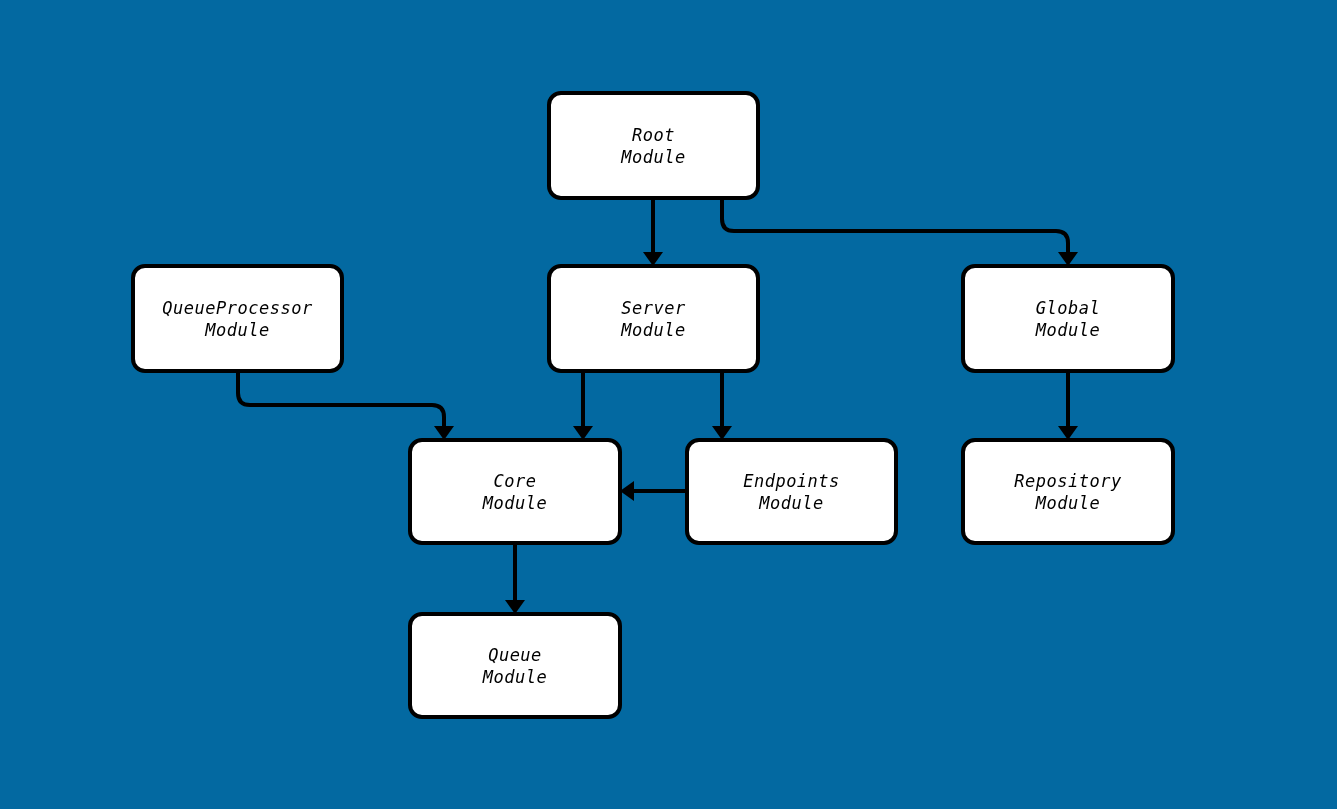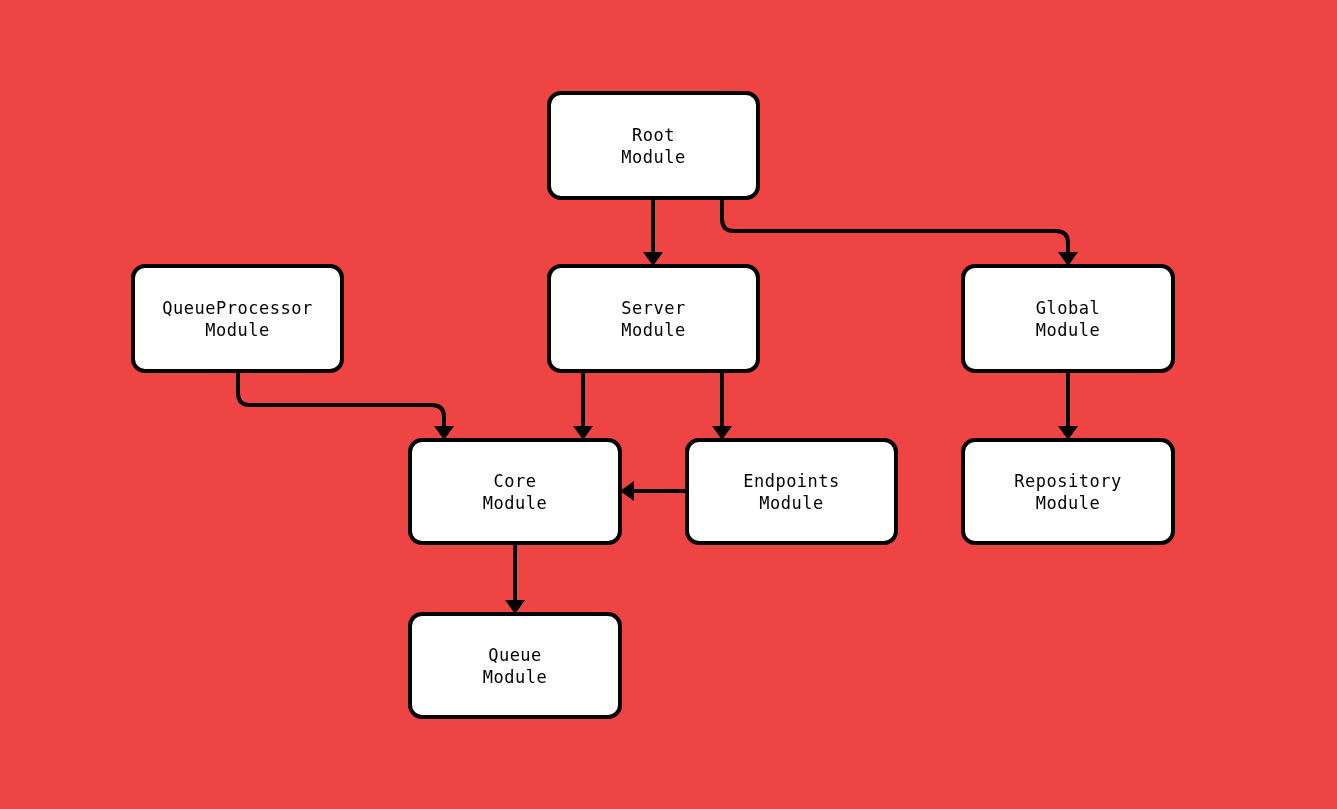--- a/index.html
+++ b/index.html
@@ -10,21 +10,22 @@
   body {
     width: 1337px;
     height: 809px;
     overflow: hidden;
     font-family: "DejaVu Sans Mono", monospace;
   }
   #diagram-root {
     position: relative;
     width: 1337px;
     height: 809px;
-    background: #ef4444;
+    background: #0369a1;
+    font-style: italic;
   }
   svg.diagram-canvas {
     display: block;
     width: 1337px;
     height: 809px;
   }
   .node-box {
     fill: #ffffff;
     stroke: #000000;
     stroke-width: 4;

